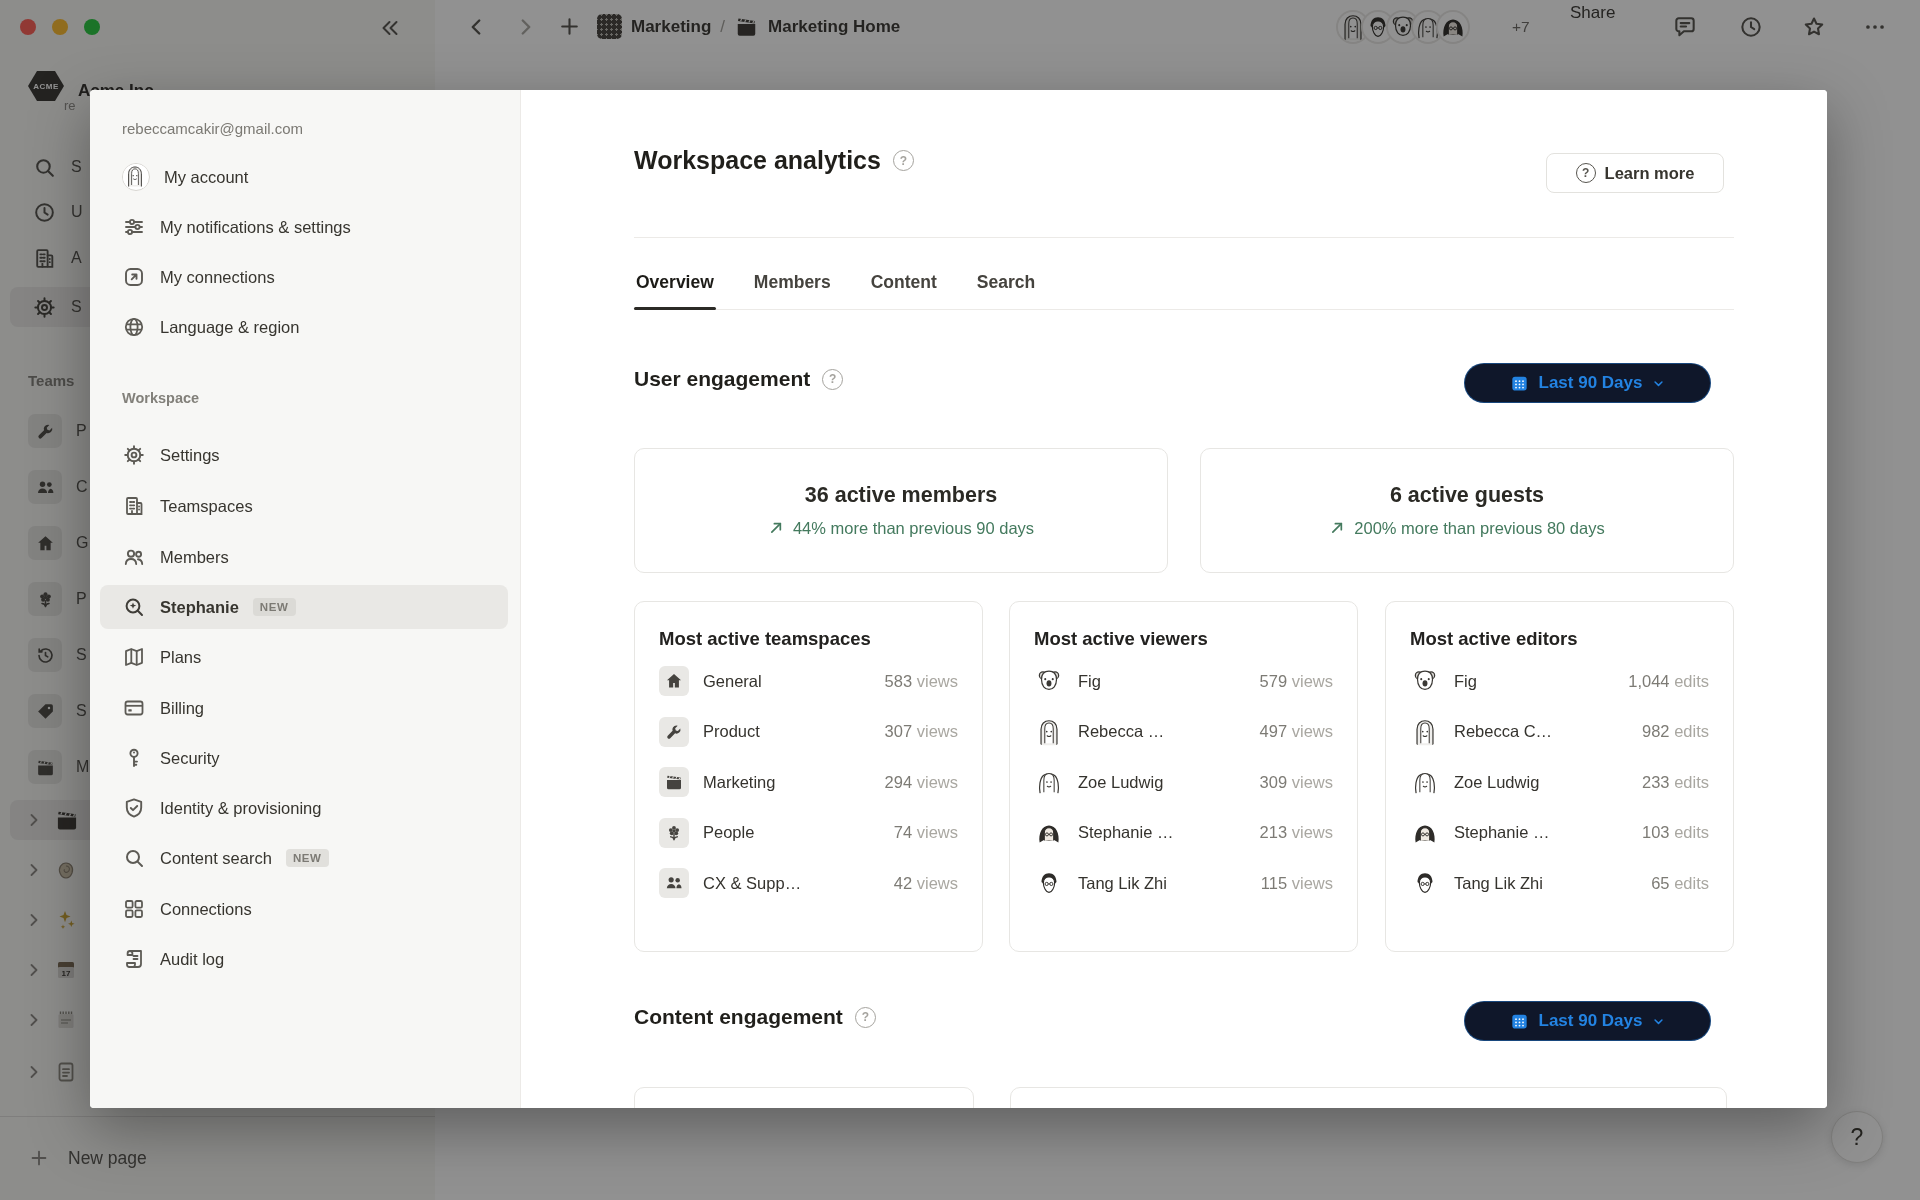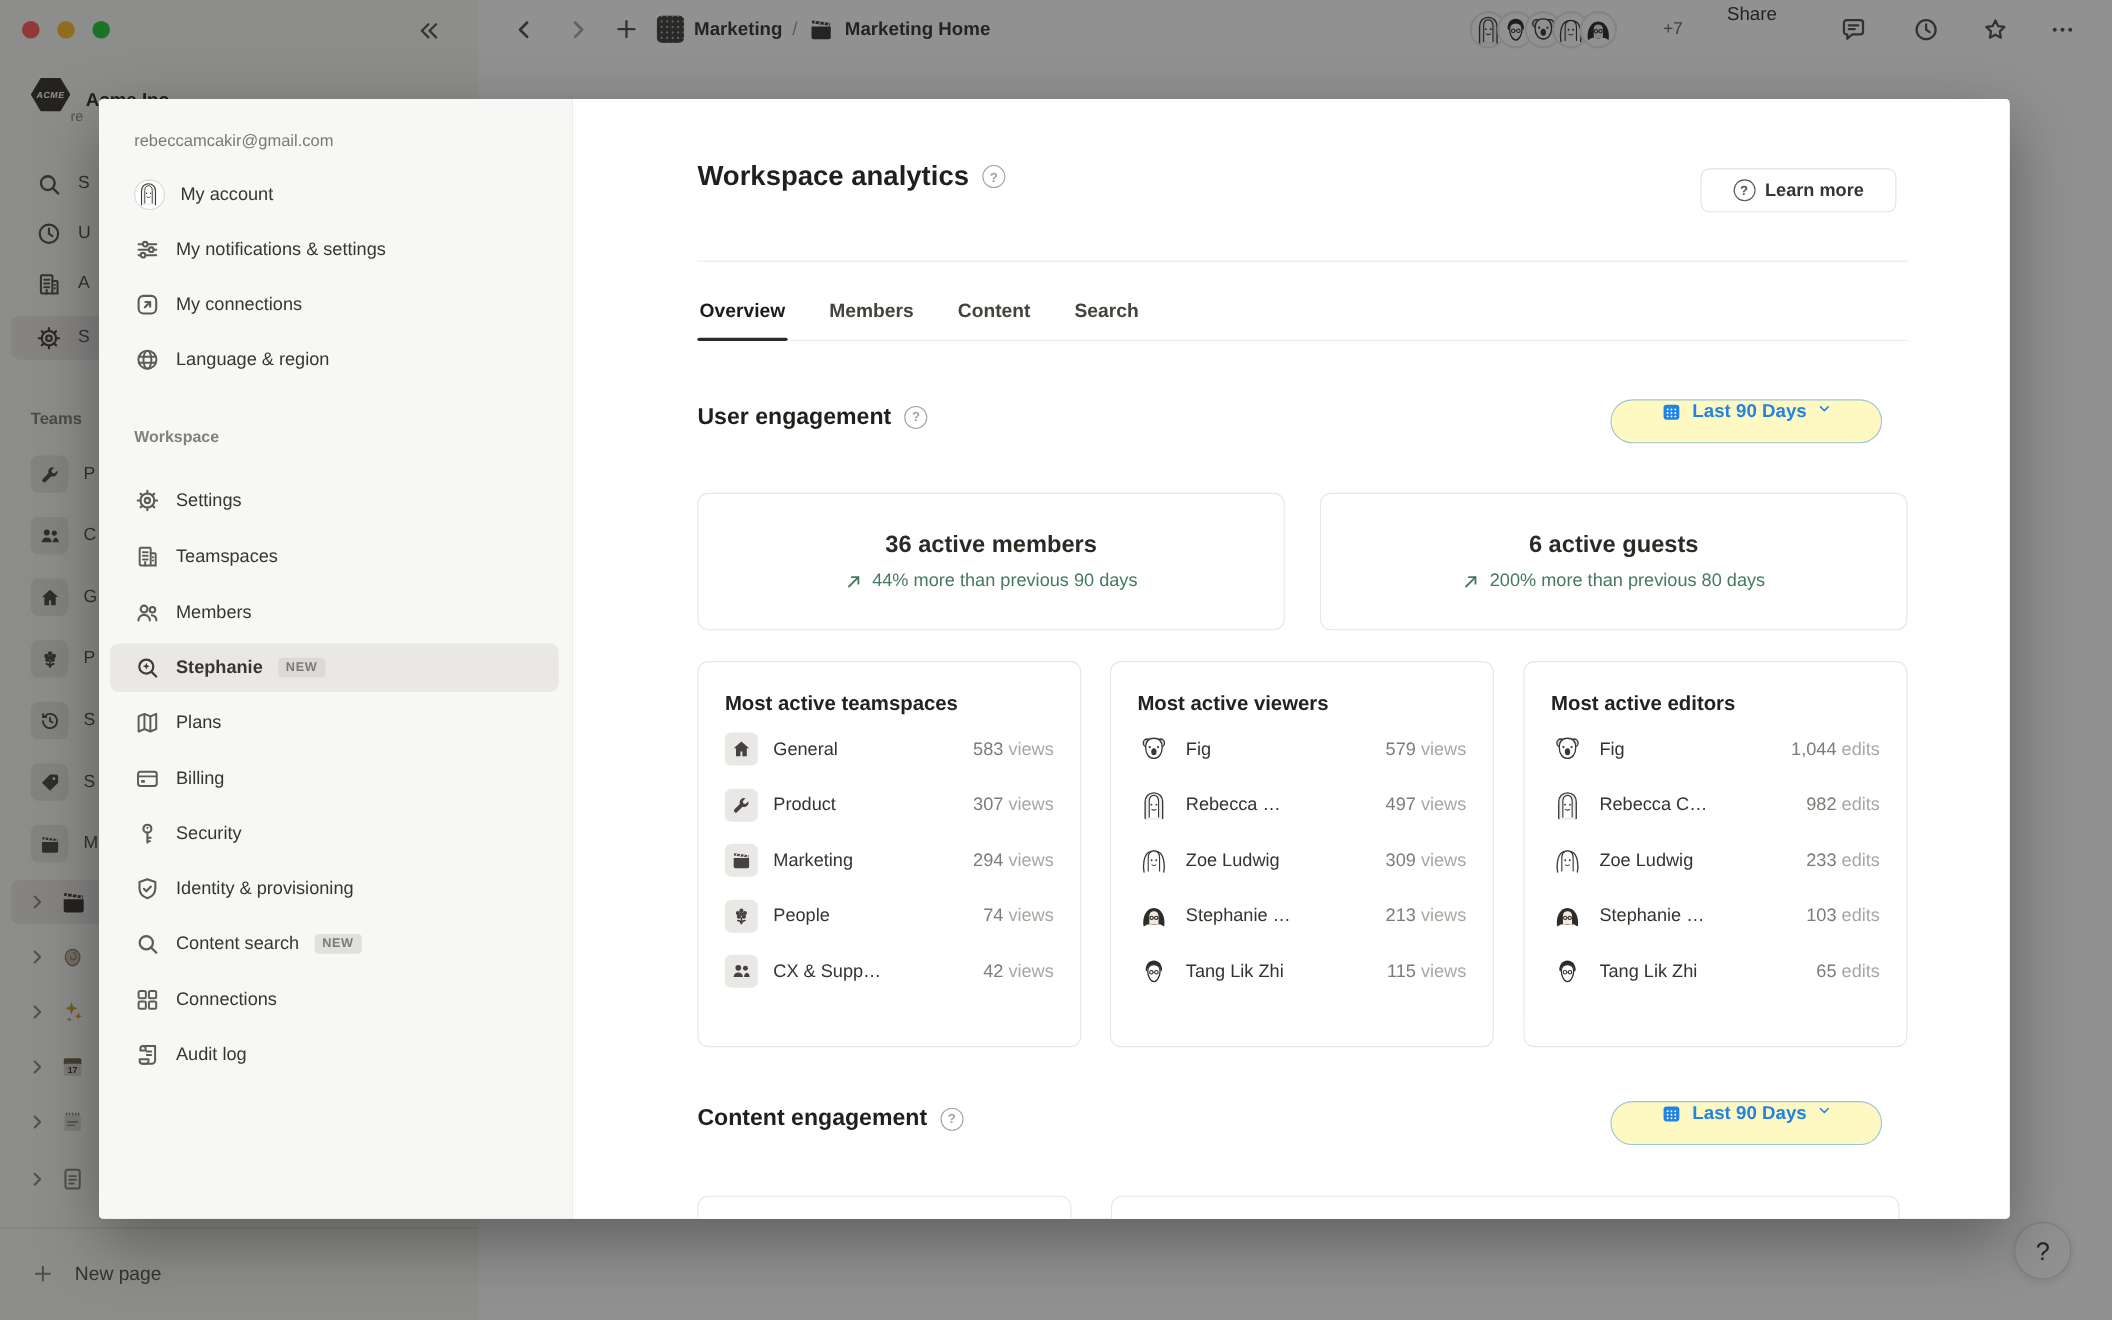--- a/index.html
+++ b/index.html
@@ -17,21 +17,21 @@
   .tl{position:absolute;top:19px;width:16px;height:16px;border-radius:50%;}
   .tl.r{left:20px;background:#ff5f57;} .tl.y{left:52px;background:#febc2e;} .tl.g{left:84px;background:#28c840;}
 
   .srow{position:absolute;left:0;width:435px;height:40px;display:flex;align-items:center;gap:14px;
         padding-left:28px;box-sizing:border-box;color:#55534e;font-size:16px;}
   .srow .frag{color:#55534e;font-weight:500;}
   .srow.sel{background:#e9e8e5;border-radius:8px;left:10px;width:415px;padding-left:18px;}
   .sq{width:34px;height:34px;border-radius:7px;background:#e6e5e2;display:flex;align-items:center;justify-content:center;color:#4d4b46;flex:none;}
   .acme{width:36px;height:32px;background:#3a3834;color:#fff;font-size:8px;font-weight:700;letter-spacing:.5px;
         display:flex;align-items:center;justify-content:center;
-        clip-path:polygon(25% 3%,75% 3%,100% 50%,75% 97%,25% 97%,0 50%);flex:none;font-style:italic;}
+        clip-path:polygon(25% 3%,75% 3%,100% 50%,75% 97%,25% 97%,0 50%);flex:none;}
   .ws-name{font-size:17px;font-weight:700;color:#32302c;margin-top:10px;}
   .ws-sub{position:absolute;left:64px;top:98px;font-size:13px;color:#8f8d88;}
   .steams{position:absolute;left:28px;top:372px;font-size:15px;font-weight:600;color:#82807a;}
   .chev-sm{color:#8a8883;}
   .npdivider{position:absolute;left:0;bottom:83px;width:435px;height:1px;background:#deddda;}
   .newpage{position:absolute;left:0;bottom:18px;width:435px;height:48px;display:flex;align-items:center;gap:18px;
            padding-left:28px;box-sizing:border-box;color:#56544f;font-size:17.5px;font-weight:500;}
 
   .tb-ic{position:absolute;top:14px;color:#54524d;}
   .bc{position:absolute;top:14px;display:flex;align-items:center;gap:9px;font-size:17px;font-weight:600;color:#3a3834;}
@@ -77,27 +77,27 @@
   .learn .qicon{border-color:#57554f;color:#57554f;width:18px;height:18px;}
   .hr1{position:absolute;left:113px;top:147px;width:1100px;height:1px;background:#eceae7;}
   .tabs{position:absolute;left:113px;top:172px;width:1100px;display:flex;gap:36px;border-bottom:1px solid #eceae7;}
   .tab{font-size:17.5px;font-weight:600;color:#45433e;padding:10px 2px 16px;position:relative;}
   .tab.on{color:#1c1b17;}
   .tab.on:after{content:"";position:absolute;left:0;right:0;bottom:-1px;height:3px;background:#2b2a26;border-radius:2px;}
 
   .sect{position:absolute;left:113px;display:flex;align-items:center;gap:12px;}
   .sect h2{margin:0;font-size:21px;font-weight:700;color:#201f1b;}
   .pill{position:absolute;left:943px;width:247px;height:40px;border:1px solid rgba(35,131,226,.45);border-radius:20px;
-        background:#fef9c3;display:flex;align-items:flex-start;justify-content:center;gap:9px;color:#2383e2;
+        background:#0f172a;display:flex;align-items:center;justify-content:center;gap:9px;color:#2383e2;
         font-size:17px;font-weight:600;box-sizing:border-box;}
 
   .statcard{position:absolute;top:358px;width:534px;height:125px;border:1px solid #e7e6e3;border-radius:10px;
             background:#fff;display:flex;flex-direction:column;align-items:center;justify-content:center;gap:11px;box-sizing:border-box;}
   .statcard .big{font-size:21.5px;font-weight:700;color:#2b2a25;}
-  .statcard .delta{display:flex;align-items:center;gap:8px;font-size:16.5px;color:#447a5e;}
+  .statcard .delta{display:flex;align-items:flex-start;gap:8px;font-size:16.5px;color:#447a5e;}
 
   .lcard{position:absolute;top:511px;width:349px;height:351px;border:1px solid #e7e6e3;border-radius:10px;background:#fff;
          box-sizing:border-box;padding:26px 24px 0;}
   .lcard h3{margin:0 0 6px;font-size:18.5px;font-weight:700;color:#232220;}
   .lrow{height:50.5px;display:flex;align-items:center;gap:14px;}
   .ticon{width:30px;height:30px;border-radius:6px;background:#e9e8e5;color:#45433f;display:flex;align-items:center;justify-content:center;flex:none;}
   .avrow2{width:30px;height:30px;border-radius:50%;overflow:hidden;background:#fff;flex:none;}
   .lname{flex:1;font-size:16.5px;font-weight:500;color:#35332e;white-space:nowrap;overflow:hidden;}
   .lval{font-size:16.5px;color:#7d7b75;white-space:nowrap;}
   .lval .unit{color:#a9a7a1;}

